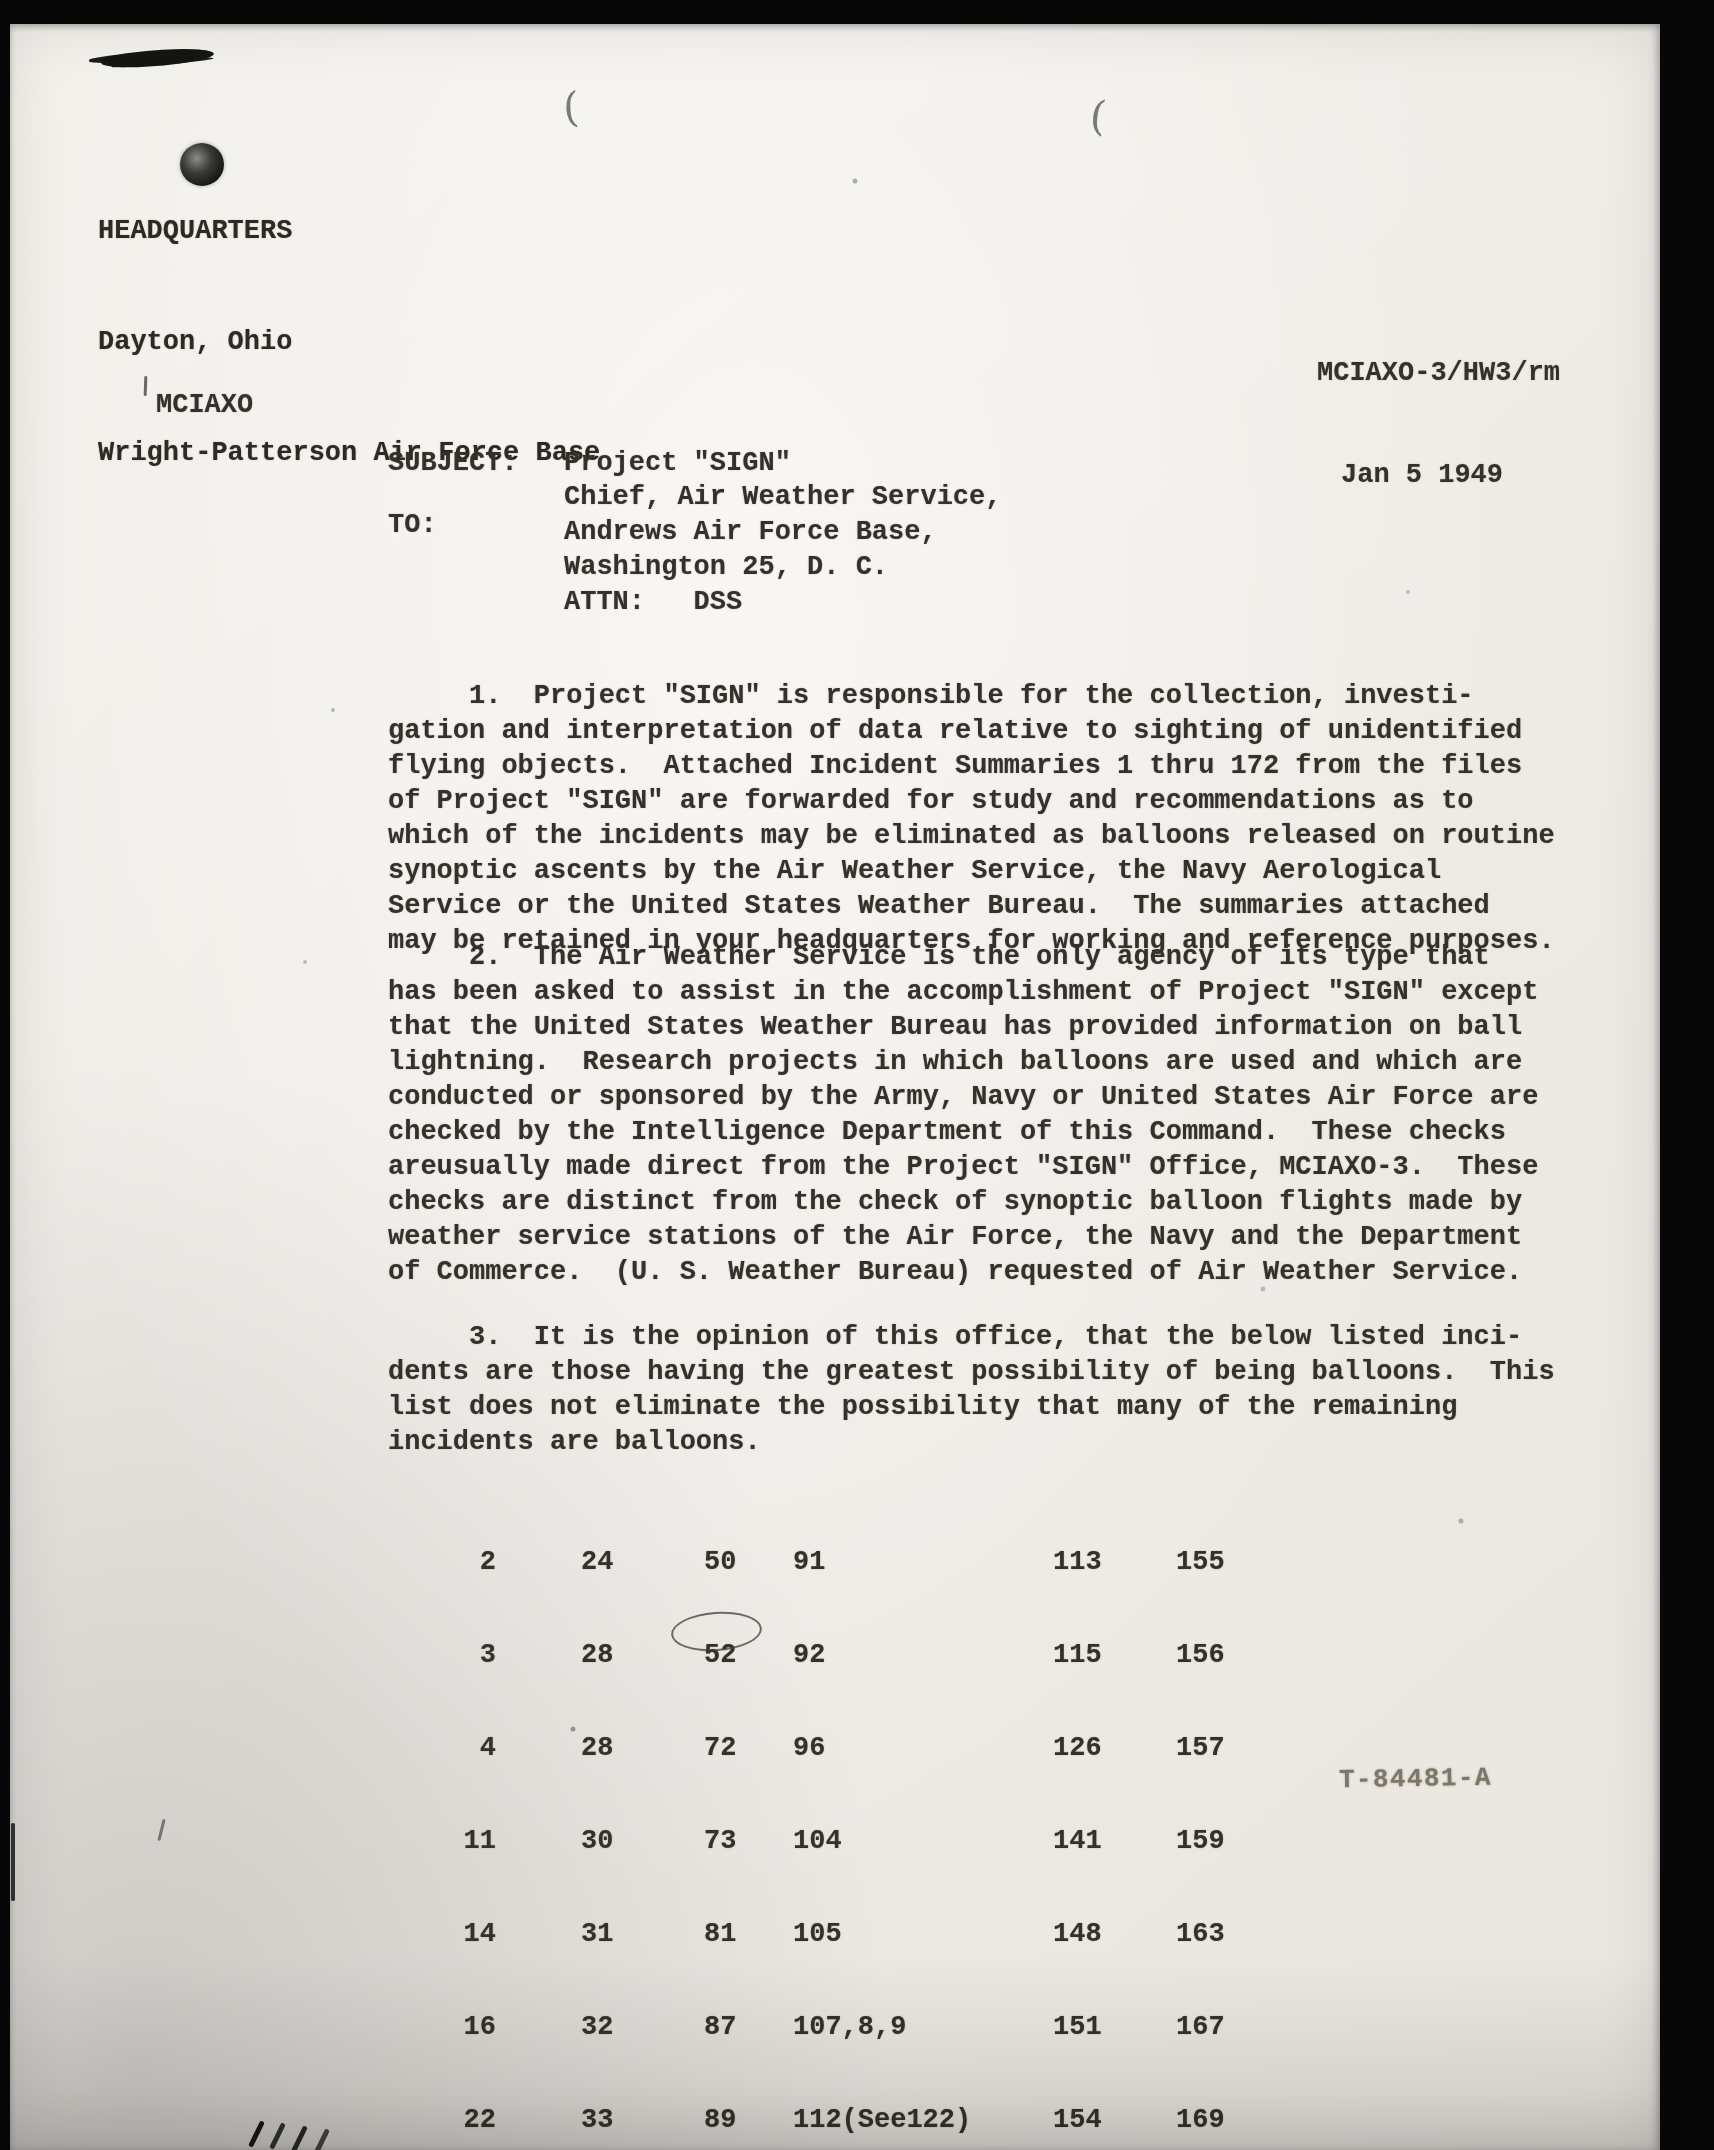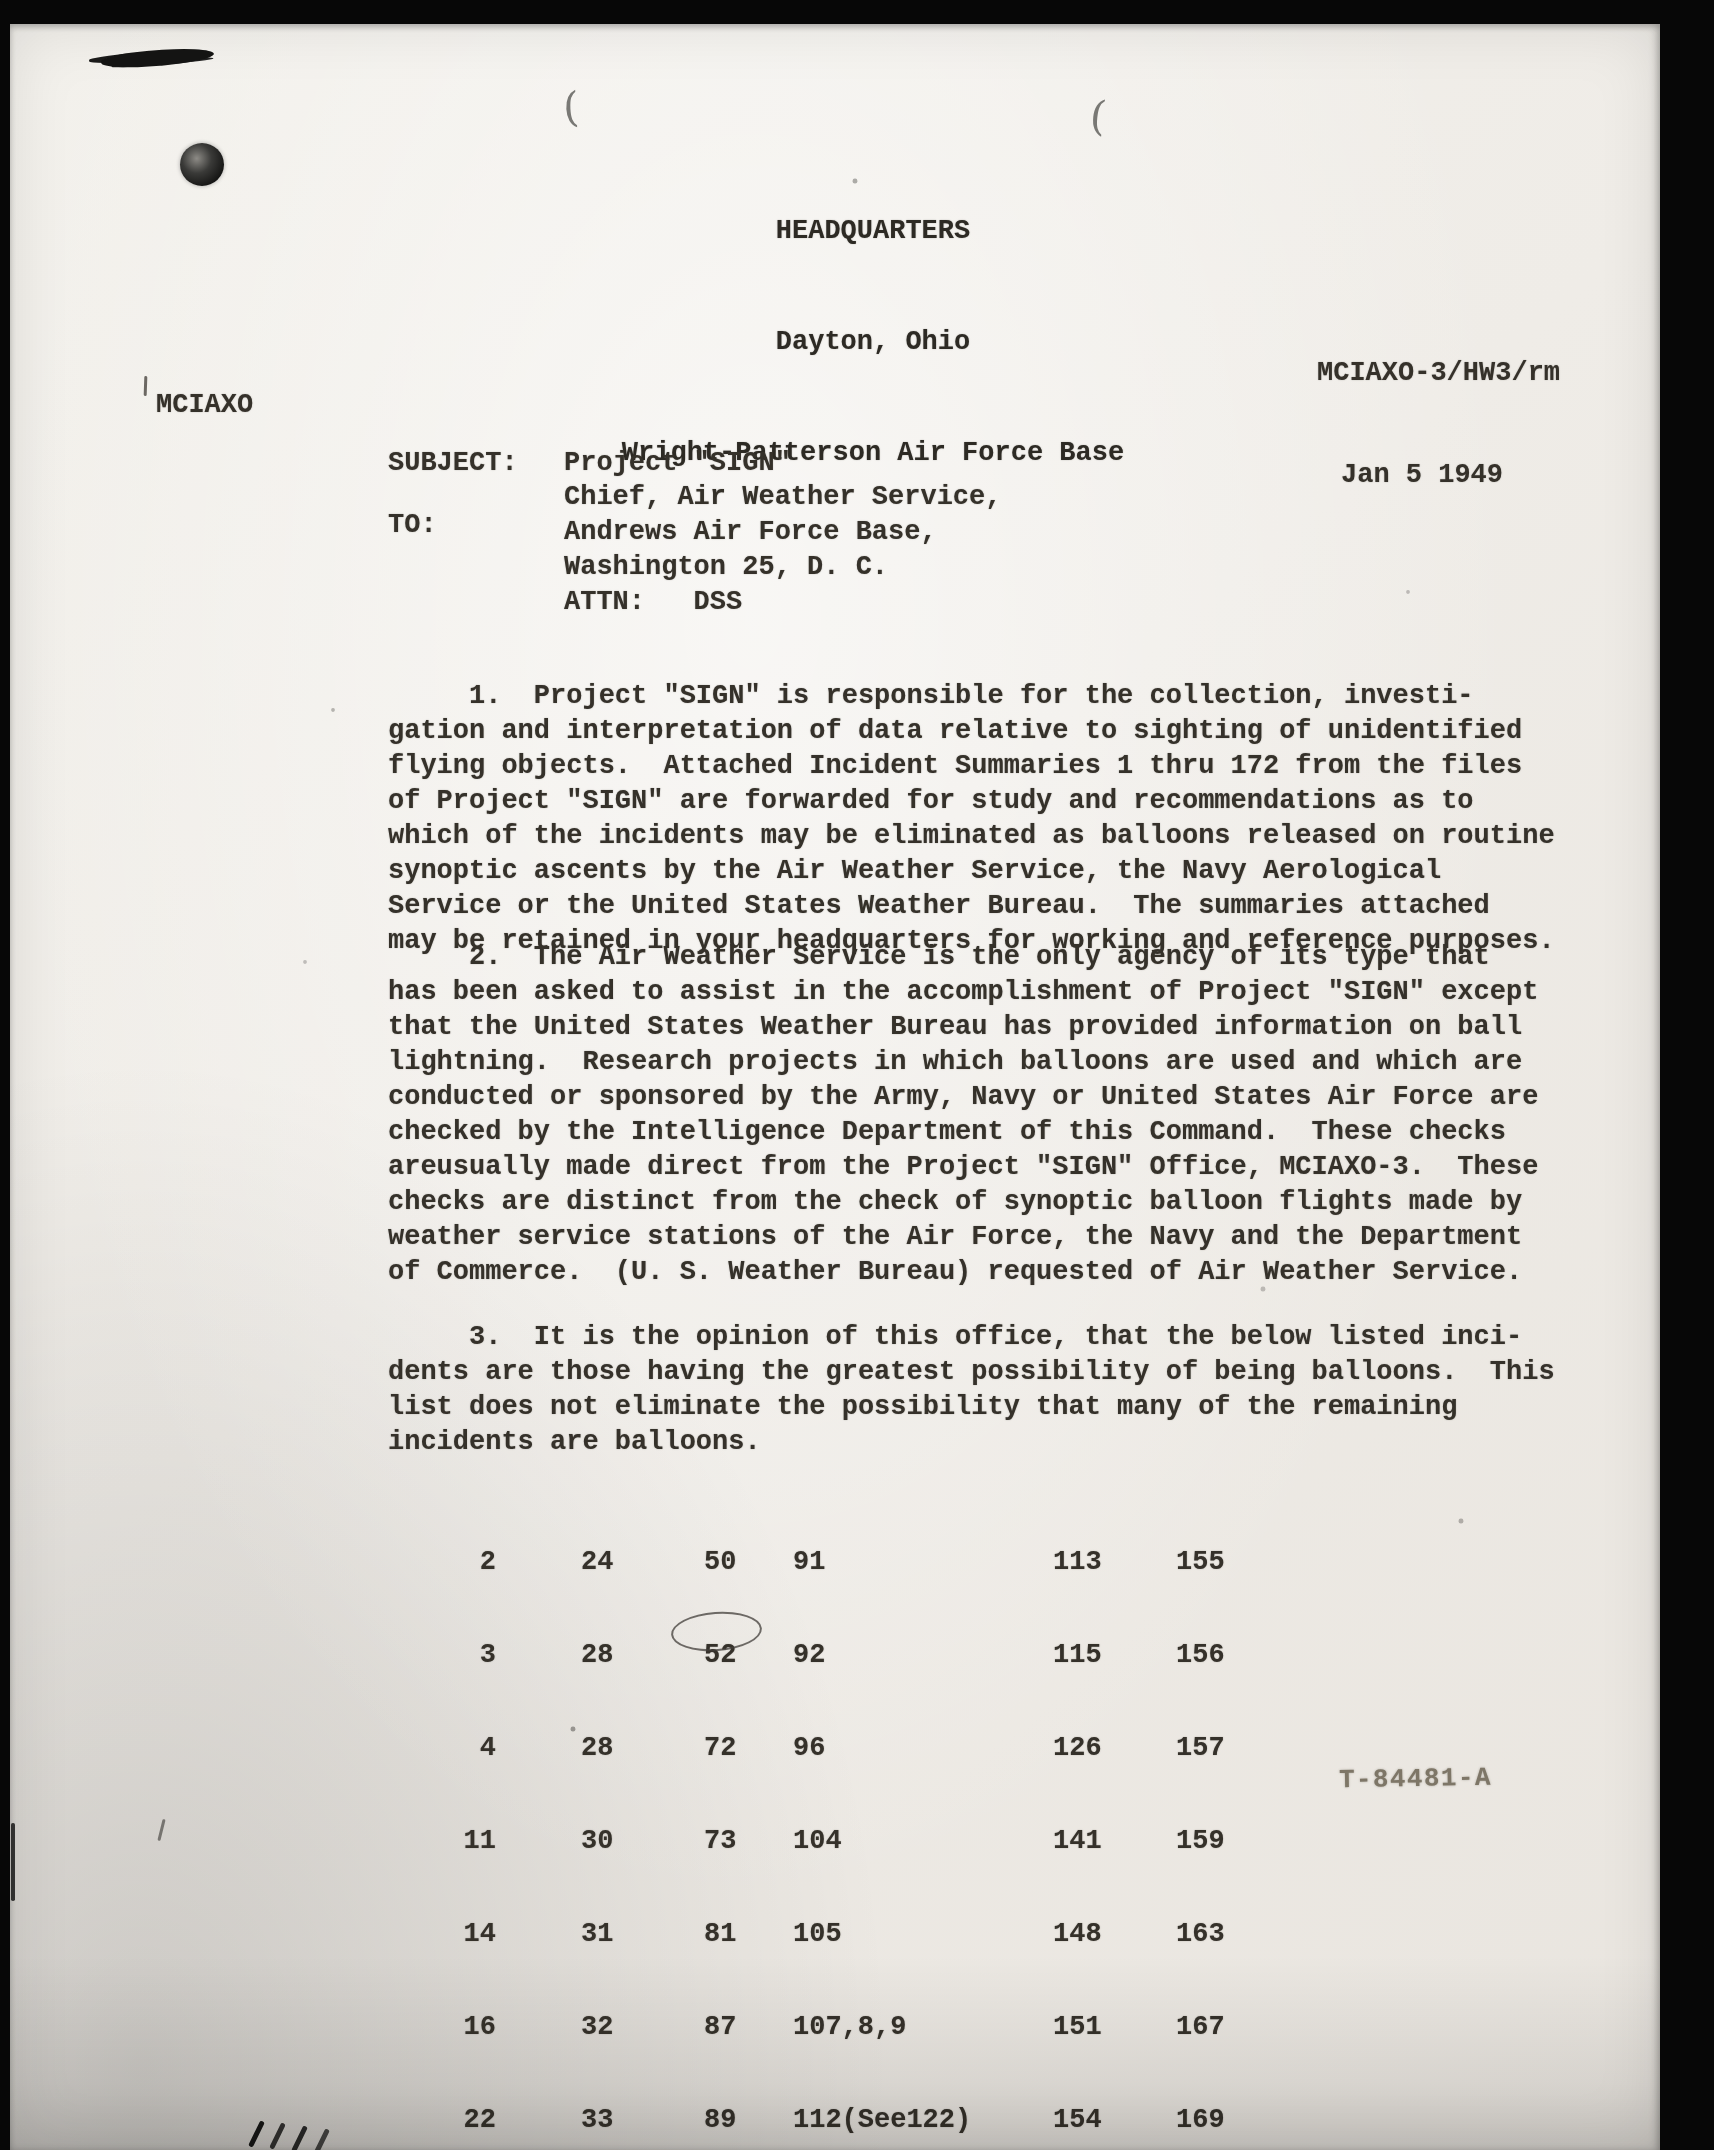--- a/index.html
+++ b/index.html
@@ -18,21 +18,21 @@
     content:"";position:absolute;left:0;right:0;bottom:0;height:196px;
     background:linear-gradient(to bottom, rgba(0,0,0,0) 0%, rgba(0,0,0,.08) 65%, rgba(0,0,0,.16) 100%);
     pointer-events:none;
   }
 
   .txt{
     position:absolute;color:#35312a;font-weight:700;font-size:27px;line-height:35px;
     white-space:pre;text-shadow:0 0 1.4px rgba(53,49,42,.38);
   }
 
-  .letterhead{left:0;top:115px;width:100%;padding-left:76px;text-align:center;color:#2d2a24;line-height:37px}
+  .letterhead{left:12px;top:115px;width:100%;padding-left:76px;text-align:left;color:#2d2a24;line-height:37px}
   .lh-line{display:block}
 
   .refblock{left:1307px;top:264px;line-height:34px}
   .ref-line{display:block}
   .ref-line.date{margin-left:24px}
 
   .office{left:146px;top:364px}
   .subject-label{left:378px;top:422px}
   .subject-value{left:554px;top:422px}
   .to-label{left:378px;top:484px}

